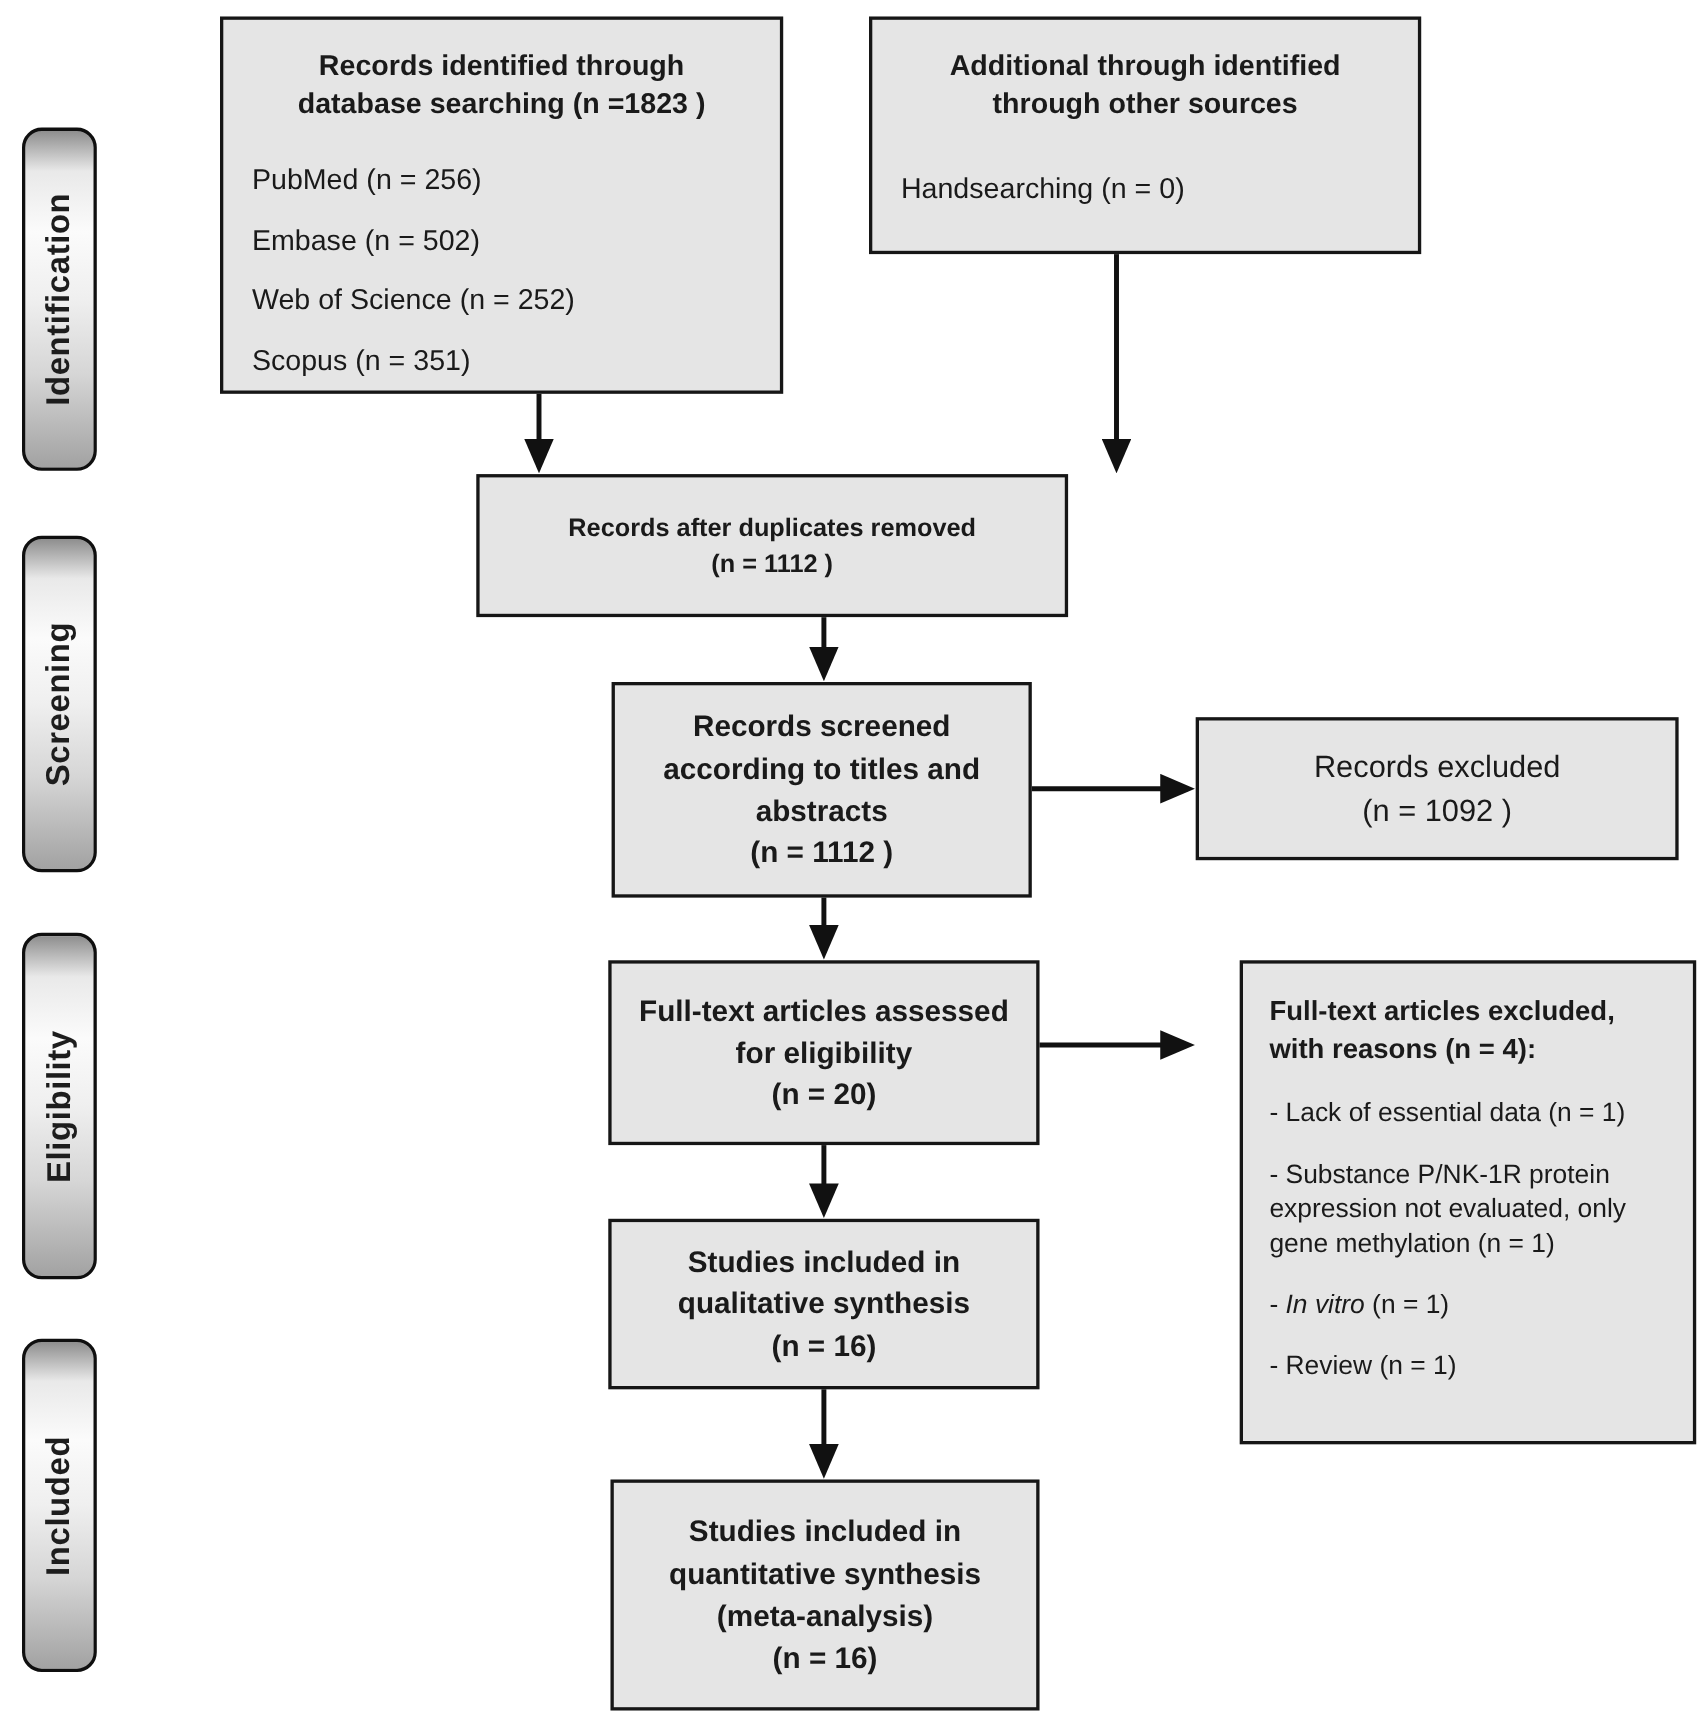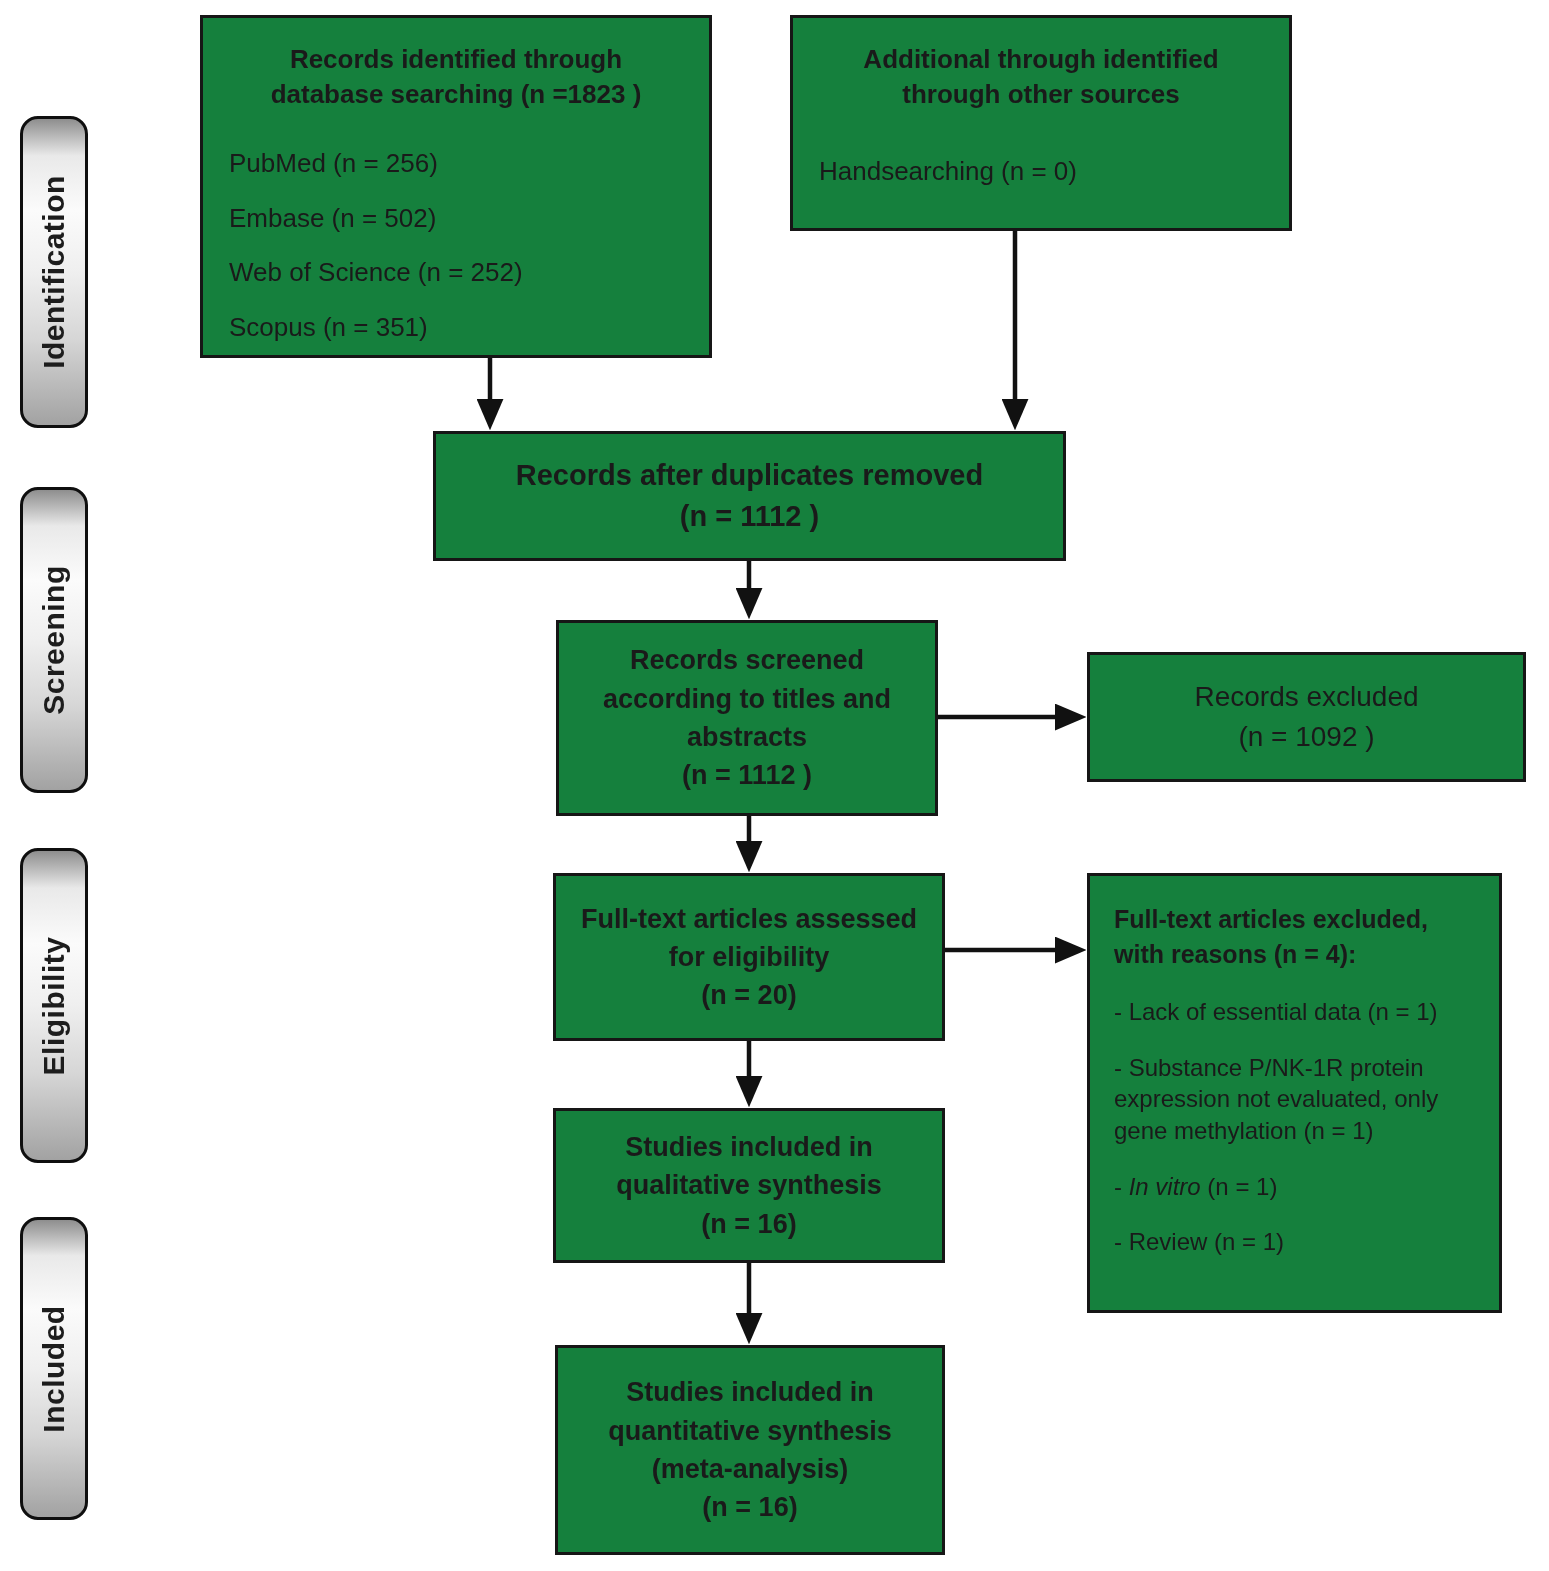--- a/index.html
+++ b/index.html
@@ -44,21 +44,21 @@
     white-space: nowrap;
     font-weight: 700;
     font-size: 30px;
     letter-spacing: 0.5px;
     color: #1d1d1d;
   }
   
   .box {
     position: absolute;
     border: 3px solid #161616;
-    background: #15803d;
+    background: #e5e5e5;
     box-sizing: border-box;
   }
   .center-box {
     display: flex;
     flex-direction: column;
     align-items: center;
     justify-content: center;
     text-align: center;
     font-size: 27px;
     line-height: 1.42;
@@ -83,20 +83,21 @@
   .single-source {
     text-align: left;
     font-size: 26px;
     padding: 44px 0 0 26px;
   }
   .ftx {
     padding: 26px 16px 0 24px;
     font-size: 24px;
     line-height: 1.32;
     text-align: left;
+    margin-left: 40px;
   }
   .ftx-title {
     font-weight: 700;
     font-size: 25px;
     line-height: 1.4;
   }
   .ftx p {
     margin: 24px 0 0 0;
   }
 </style>
@@ -148,21 +149,21 @@
   </div>
 
   <div class="box" style="left:790px;top:15px;width:502px;height:216px">
     <div class="box-title">
       <span class="line">Additional through identified</span>
       <span class="line">through other sources</span>
     </div>
     <div class="single-source">Handsearching (n = 0)</div>
   </div>
 
-  <div class="box center-box bold" style="left:433px;top:431px;width:633px;height:130px;font-size:29px">
+  <div class="box center-box bold" style="left:433px;top:431px;width:538px;height:130px;font-size:23px">
     <span class="line">Records after duplicates removed</span>
     <span class="line">(n = 1112 )</span>
   </div>
 
   <div class="box center-box bold" style="left:556px;top:620px;width:382px;height:196px">
     <span class="line">Records screened</span>
     <span class="line">according to titles and</span>
     <span class="line">abstracts</span>
     <span class="line">(n = 1112 )</span>
   </div>

